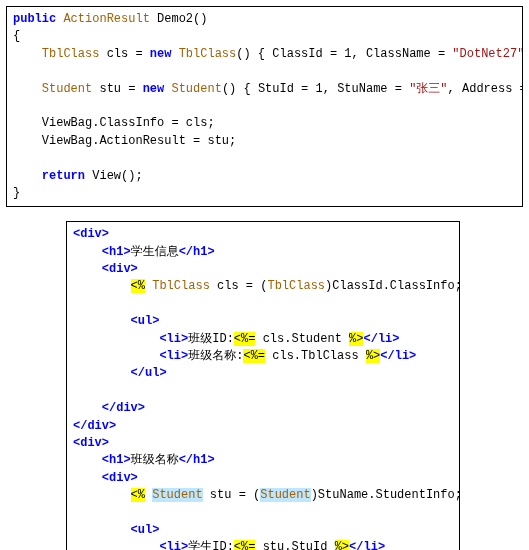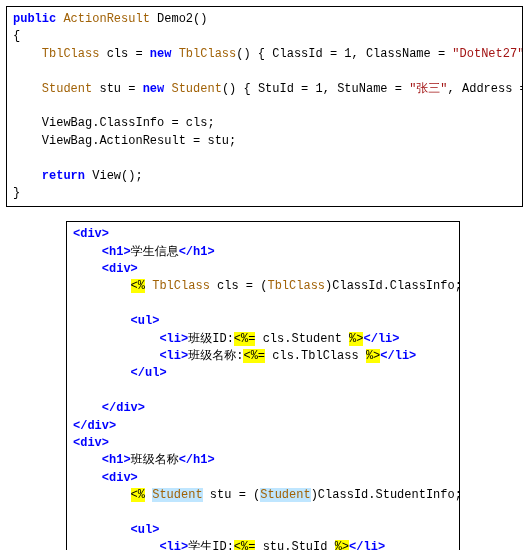--- a/index.html
+++ b/index.html
@@ -49,21 +49,21 @@
         <span class="kw">&lt;ul&gt;</span>
             <span class="kw">&lt;li&gt;</span><span>班级ID:</span><span class="asp-bg">&lt;%=</span><span> cls.Student </span><span class="asp-bg">%&gt;</span><span class="kw">&lt;/li&gt;</span>
             <span class="kw">&lt;li&gt;</span><span>班级名称:</span><span class="asp-bg">&lt;%=</span><span> cls.TblClass </span><span class="asp-bg">%&gt;</span><span class="kw">&lt;/li&gt;</span>
         <span class="kw">&lt;/ul&gt;</span>
 
     <span class="kw">&lt;/div&gt;</span>
 <span class="kw">&lt;/div&gt;</span>
 <span class="kw">&lt;div&gt;</span>
     <span class="kw">&lt;h1&gt;</span><span>班级名称</span><span class="kw">&lt;/h1&gt;</span>
     <span class="kw">&lt;div&gt;</span>
-        <span class="asp-bg">&lt;%</span><span> </span><span class="type asp-sel">Student</span><span> stu = (</span><span class="type asp-sel">Student</span><span>)ClassId.StudentInfo; </span>
+        <span class="asp-bg">&lt;%</span><span> </span><span class="type asp-sel">Student</span><span> stu = (</span><span class="type asp-sel">Student</span><span>)StuName.StudentInfo; </span>
 
         <span class="kw">&lt;ul&gt;</span>
             <span class="kw">&lt;li&gt;</span><span>学生ID:</span><span class="asp-bg">&lt;%=</span><span> stu.StuId </span><span class="asp-bg">%&gt;</span><span class="kw">&lt;/li&gt;</span>
             
             
         
 
     
 </div>
 

